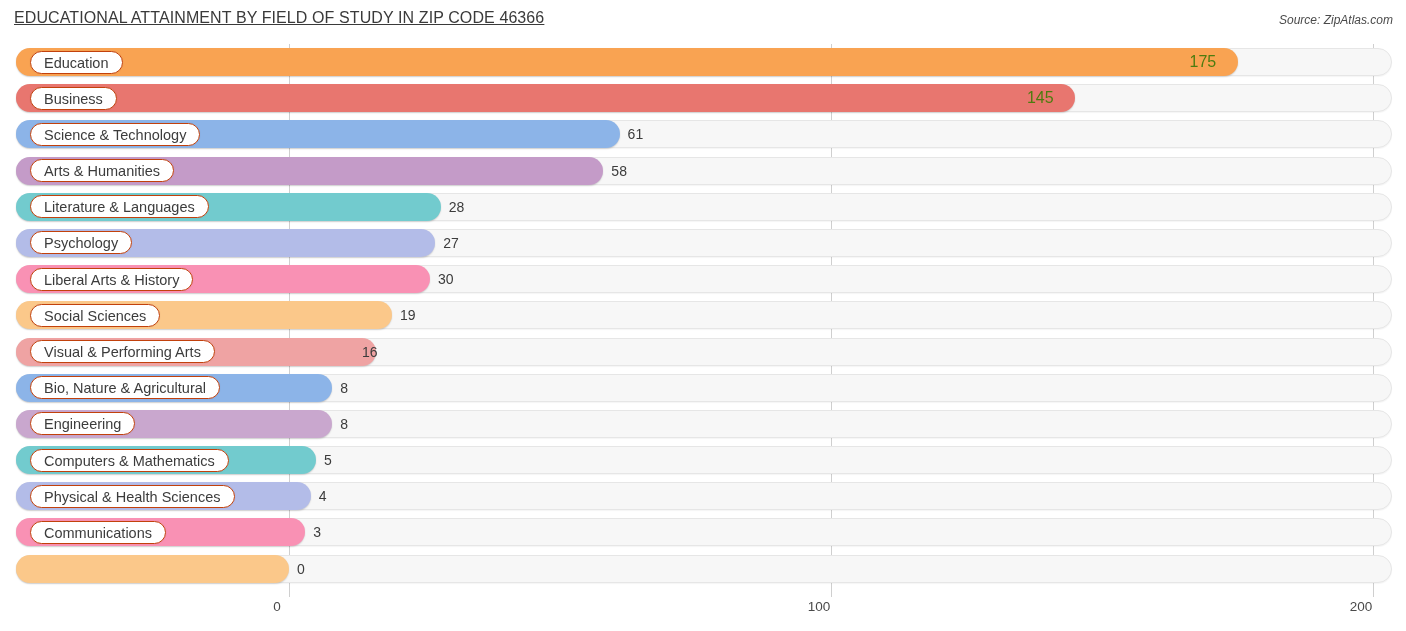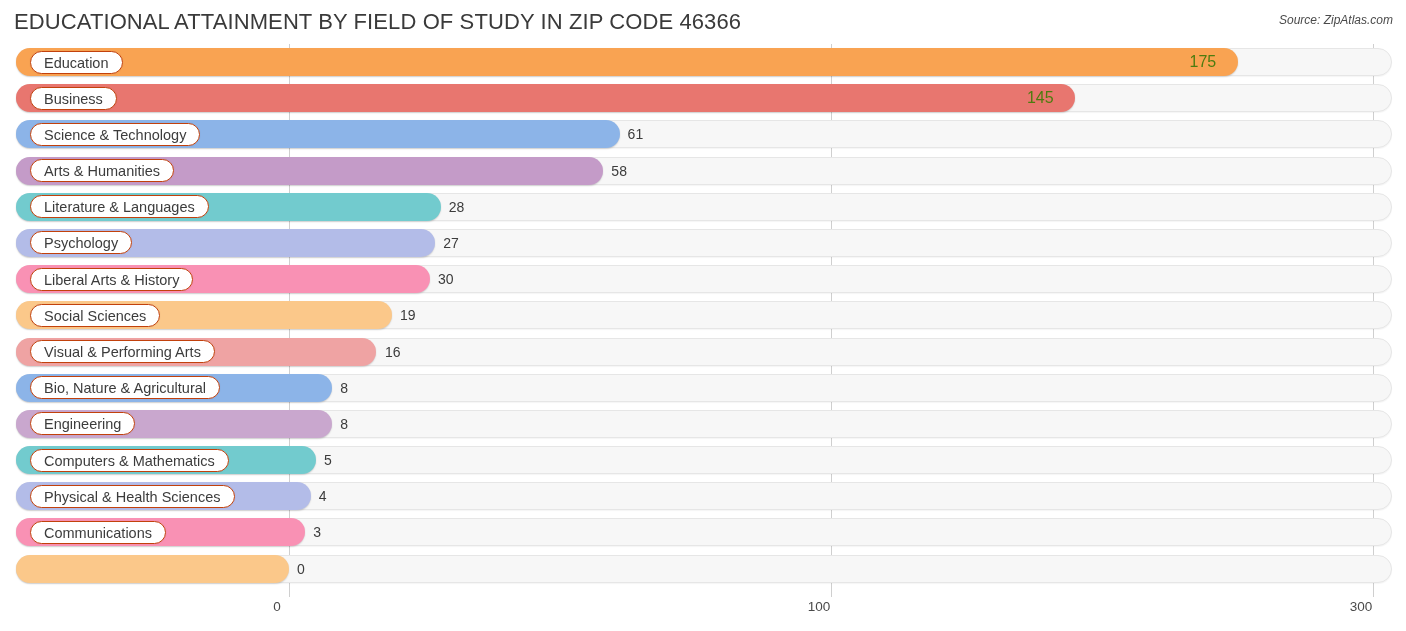--- a/index.html
+++ b/index.html
@@ -21,24 +21,25 @@
     position: absolute;
     top: 0;
     left: 0;
     width: 1406px;
     height: 44px;
   }
   .chart-title {
     position: absolute;
     left: 14px;
     top: 9px;
-    font-size: 22px;
+    font-size: 16px;
     letter-spacing: 0.1px;
     color: #3a3a3a;
     white-space: nowrap;
+    text-decoration: underline;
   }
   .source-note {
     position: absolute;
     right: 13px;
     top: 13px;
     font-size: 12px;
     font-style: italic;
     color: #4a4a4a;
     white-space: nowrap;
   }
@@ -204,21 +205,21 @@
       </div>
       <div class="row">
         <div class="track"></div>
         <div class="bar" style="width: 375.98px; background: rgb(251, 200, 138);"></div>
         <div class="bar-value" style="left: 399.98px;">19</div>
         <div class="label-pill">Social Sciences</div>
       </div>
       <div class="row">
         <div class="track"></div>
         <div class="bar" style="width: 359.72px; background: rgb(239, 163, 163);"></div>
-        <div class="bar-value" style="left: 385px;">16</div>
+        <div class="bar-value" style="left: 362px;">16</div>
         <div class="label-pill">Visual &amp; Performing Arts</div>
       </div>
       <div class="row">
         <div class="track"></div>
         <div class="bar" style="width: 316.36px; background: rgb(140, 180, 232);"></div>
         <div class="bar-value" style="left: 340.36px;">8</div>
         <div class="label-pill">Bio, Nature &amp; Agricultural</div>
       </div>
       <div class="row">
         <div class="track"></div>
@@ -248,14 +249,14 @@
         <div class="track"></div>
         <div class="bar" style="width: 273px; background: rgb(251, 200, 138);"></div>
         <div class="bar-value" style="left: 297px;">0</div>
       </div>
     </div>
 </div>
 
 <div class="axis">
     <div class="tick-label" style="left: 277px;">0</div>
     <div class="tick-label" style="left: 819px;">100</div>
-    <div class="tick-label" style="left: 1361px;">300</div>
+    <div class="tick-label" style="left: 1361px;">200</div>
   </div>
 
 </body></html>

